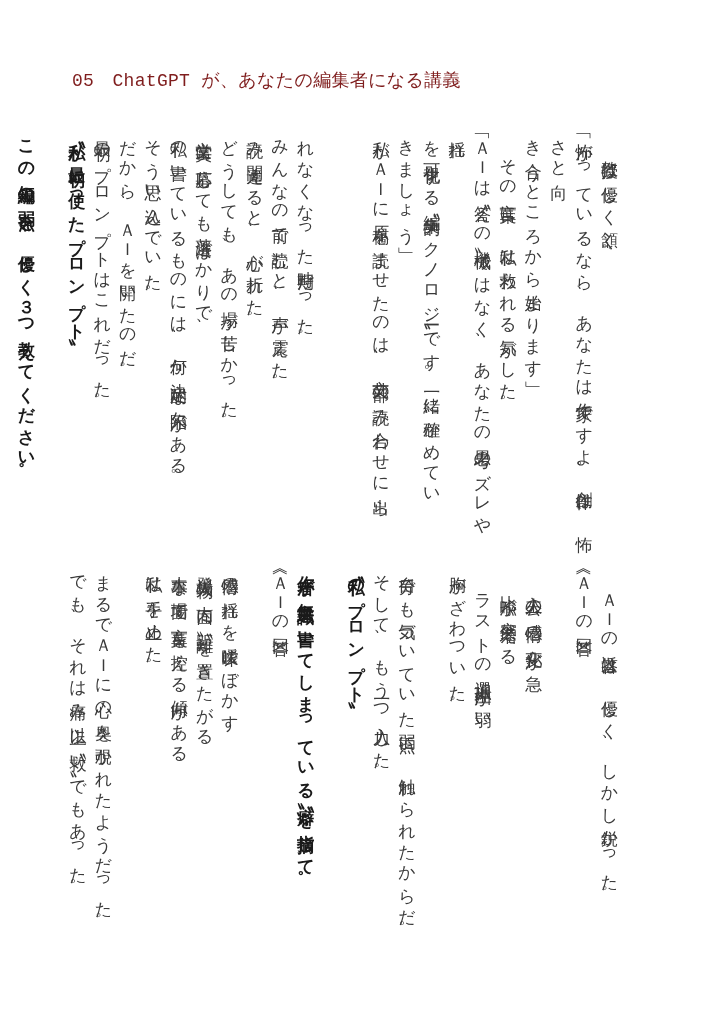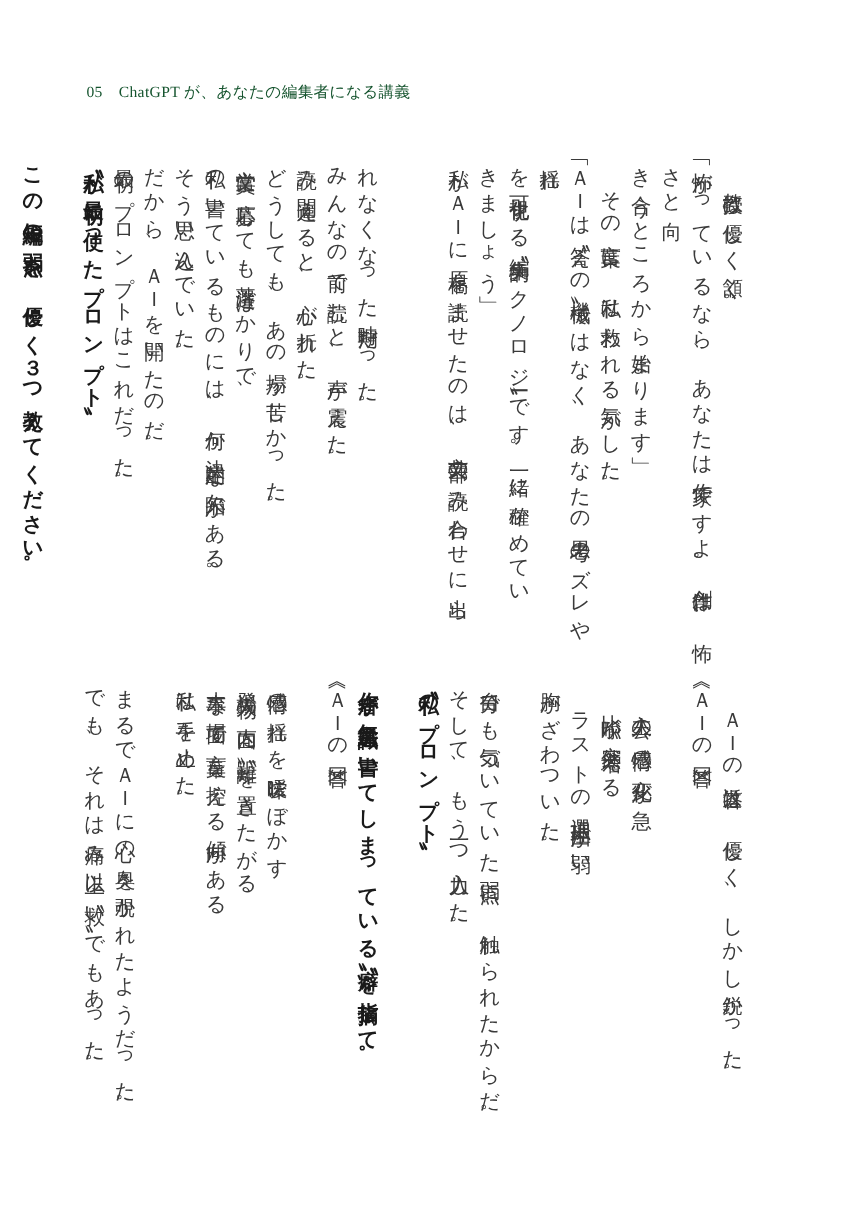--- a/index.html
+++ b/index.html
@@ -7,24 +7,24 @@
       width: 722px; height: 1024px;
       background: #ffffff;
       position: relative;
       overflow: hidden;
       font-family: "DejaVu Serif", "Liberation Serif", serif;
       color: #3a3a3a;
     }
     .running-head {
       position: absolute;
       left: 72px; top: 68px;
-      font-size: 13px;
-      color: #14532d;
+      font-size: 18px;
+      color: #7f1d1d;
       letter-spacing: 0.3px;
-      font-family: Liberation Serif, serif;
+      font-family: Liberation Mono, monospace;
     }
     .tier {
       position: absolute;
       right: 100px;
       writing-mode: vertical-rl;
       font-size: 17px;
       line-height: 25.4px;
       letter-spacing: 2.2px;
     }
     .tier.top { top: 128px; height: 400px; width: 560px; }

